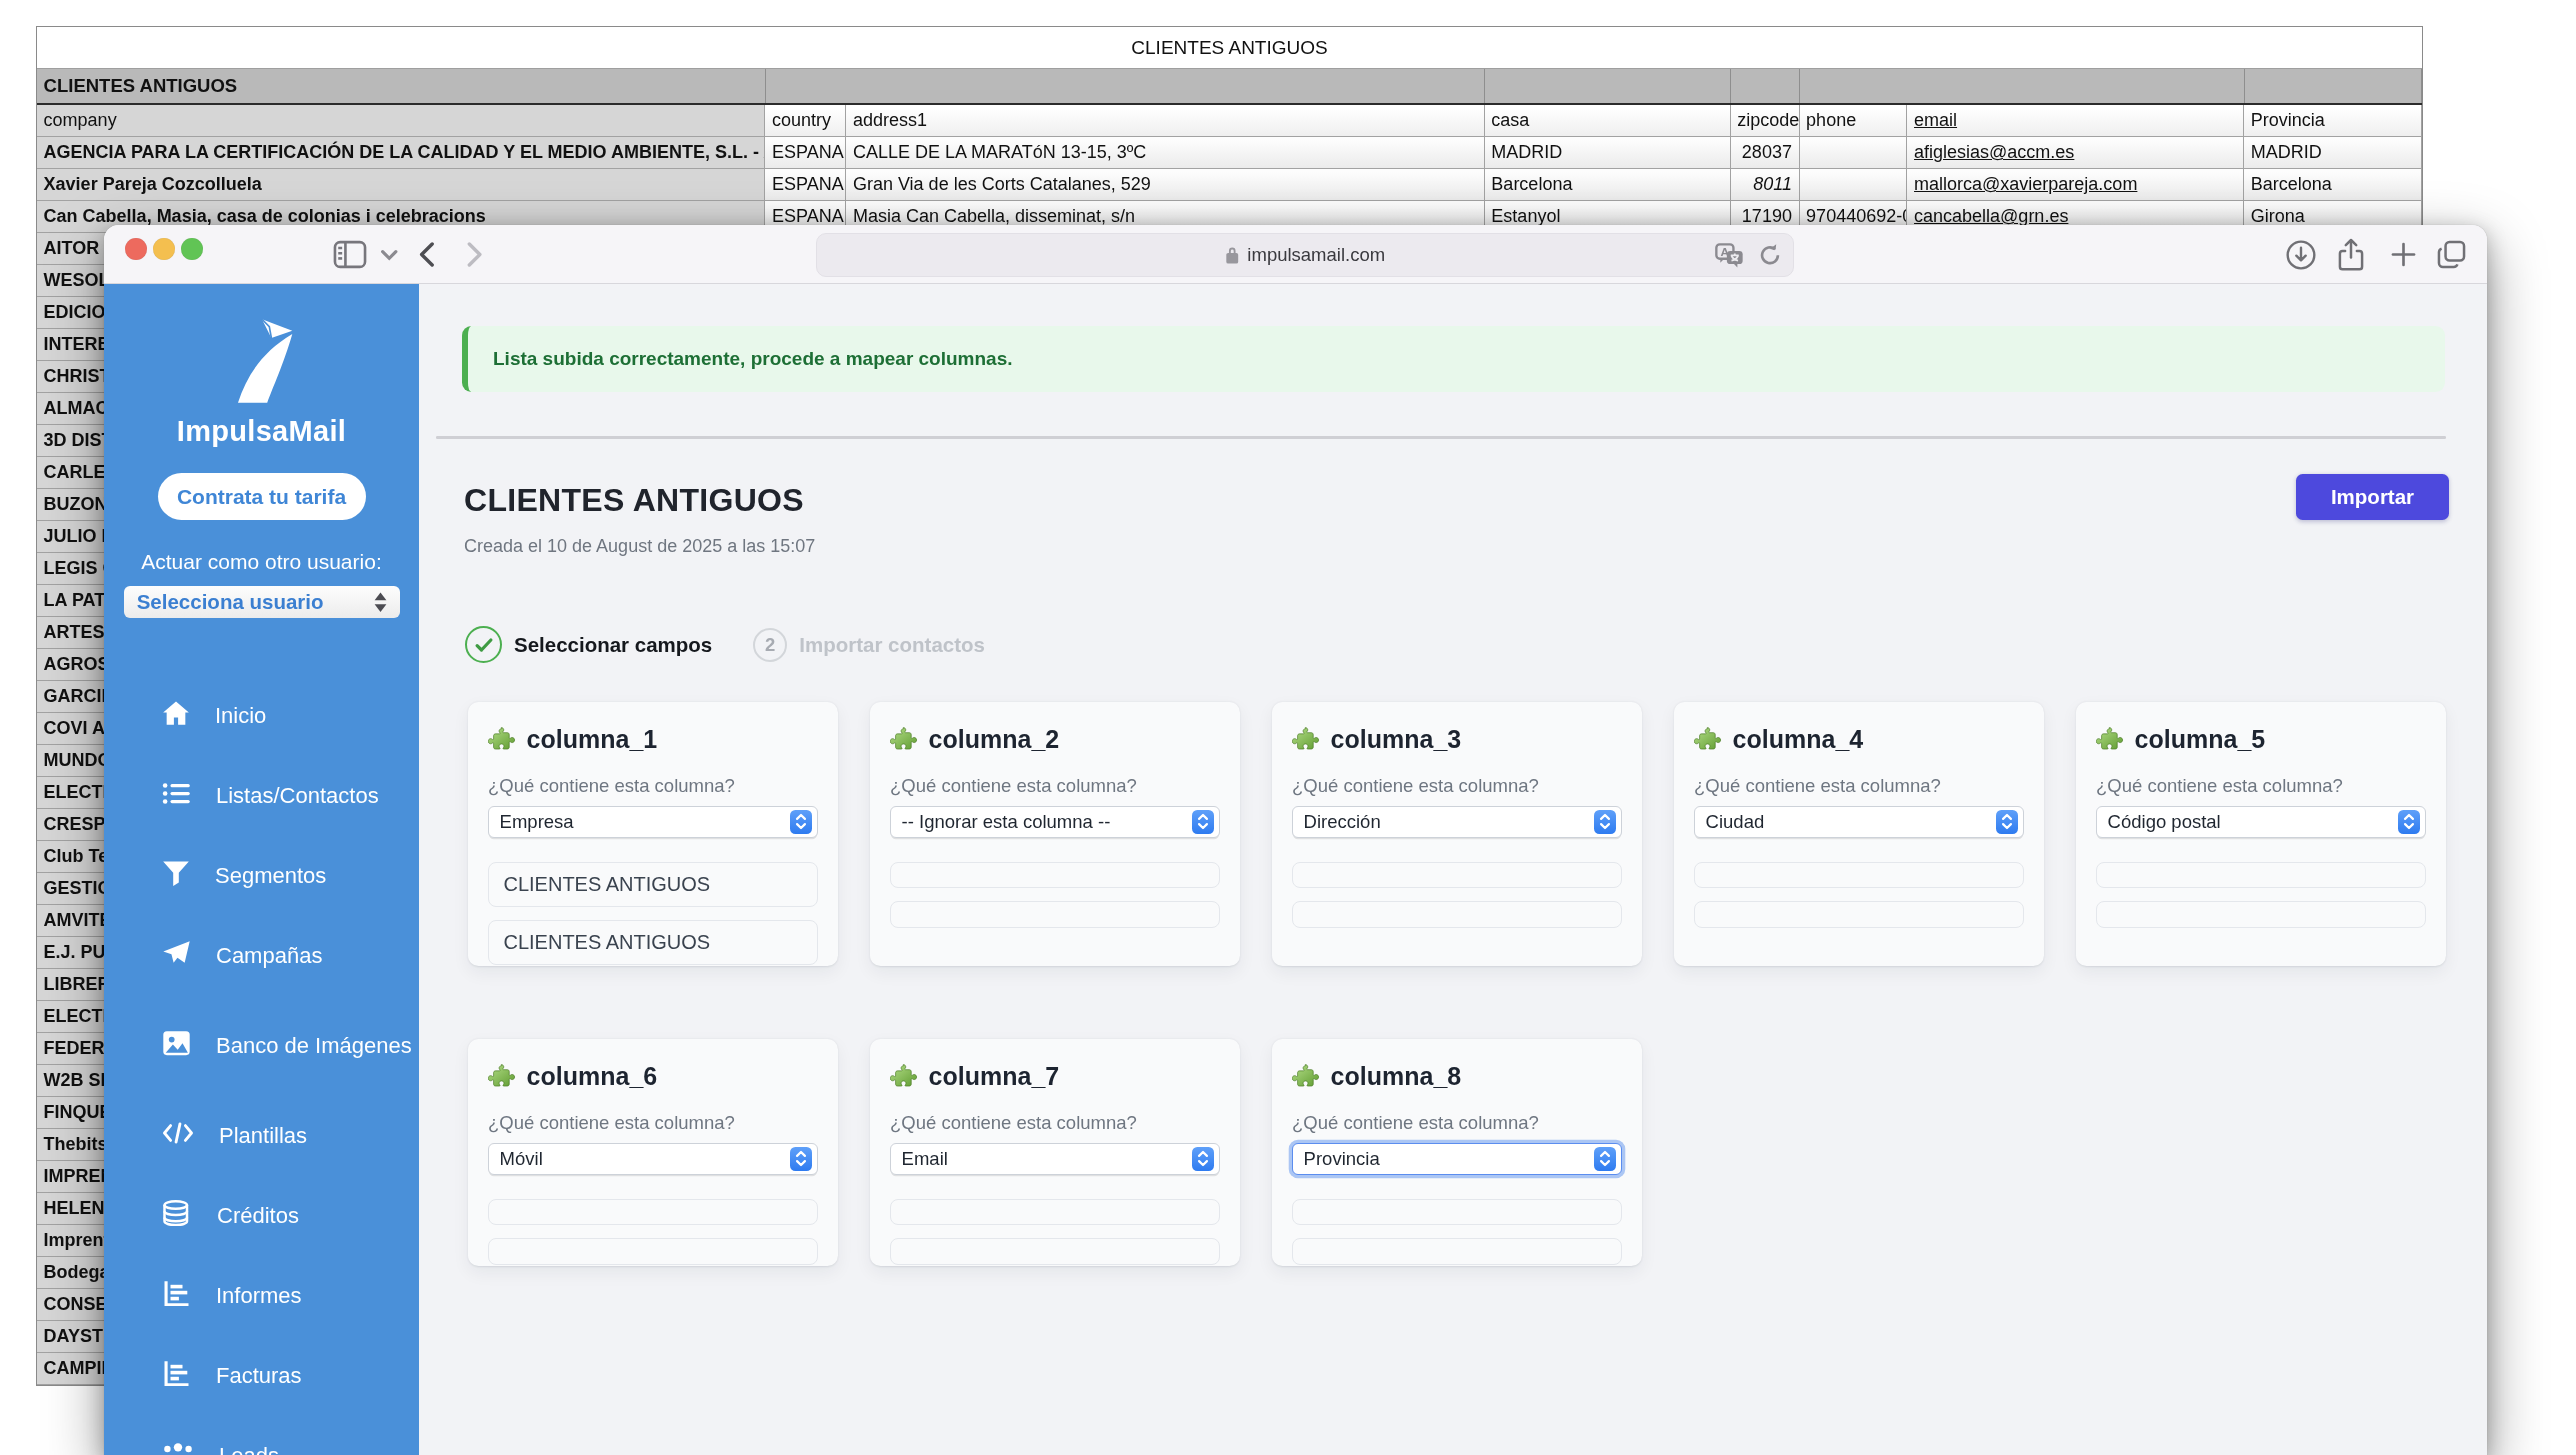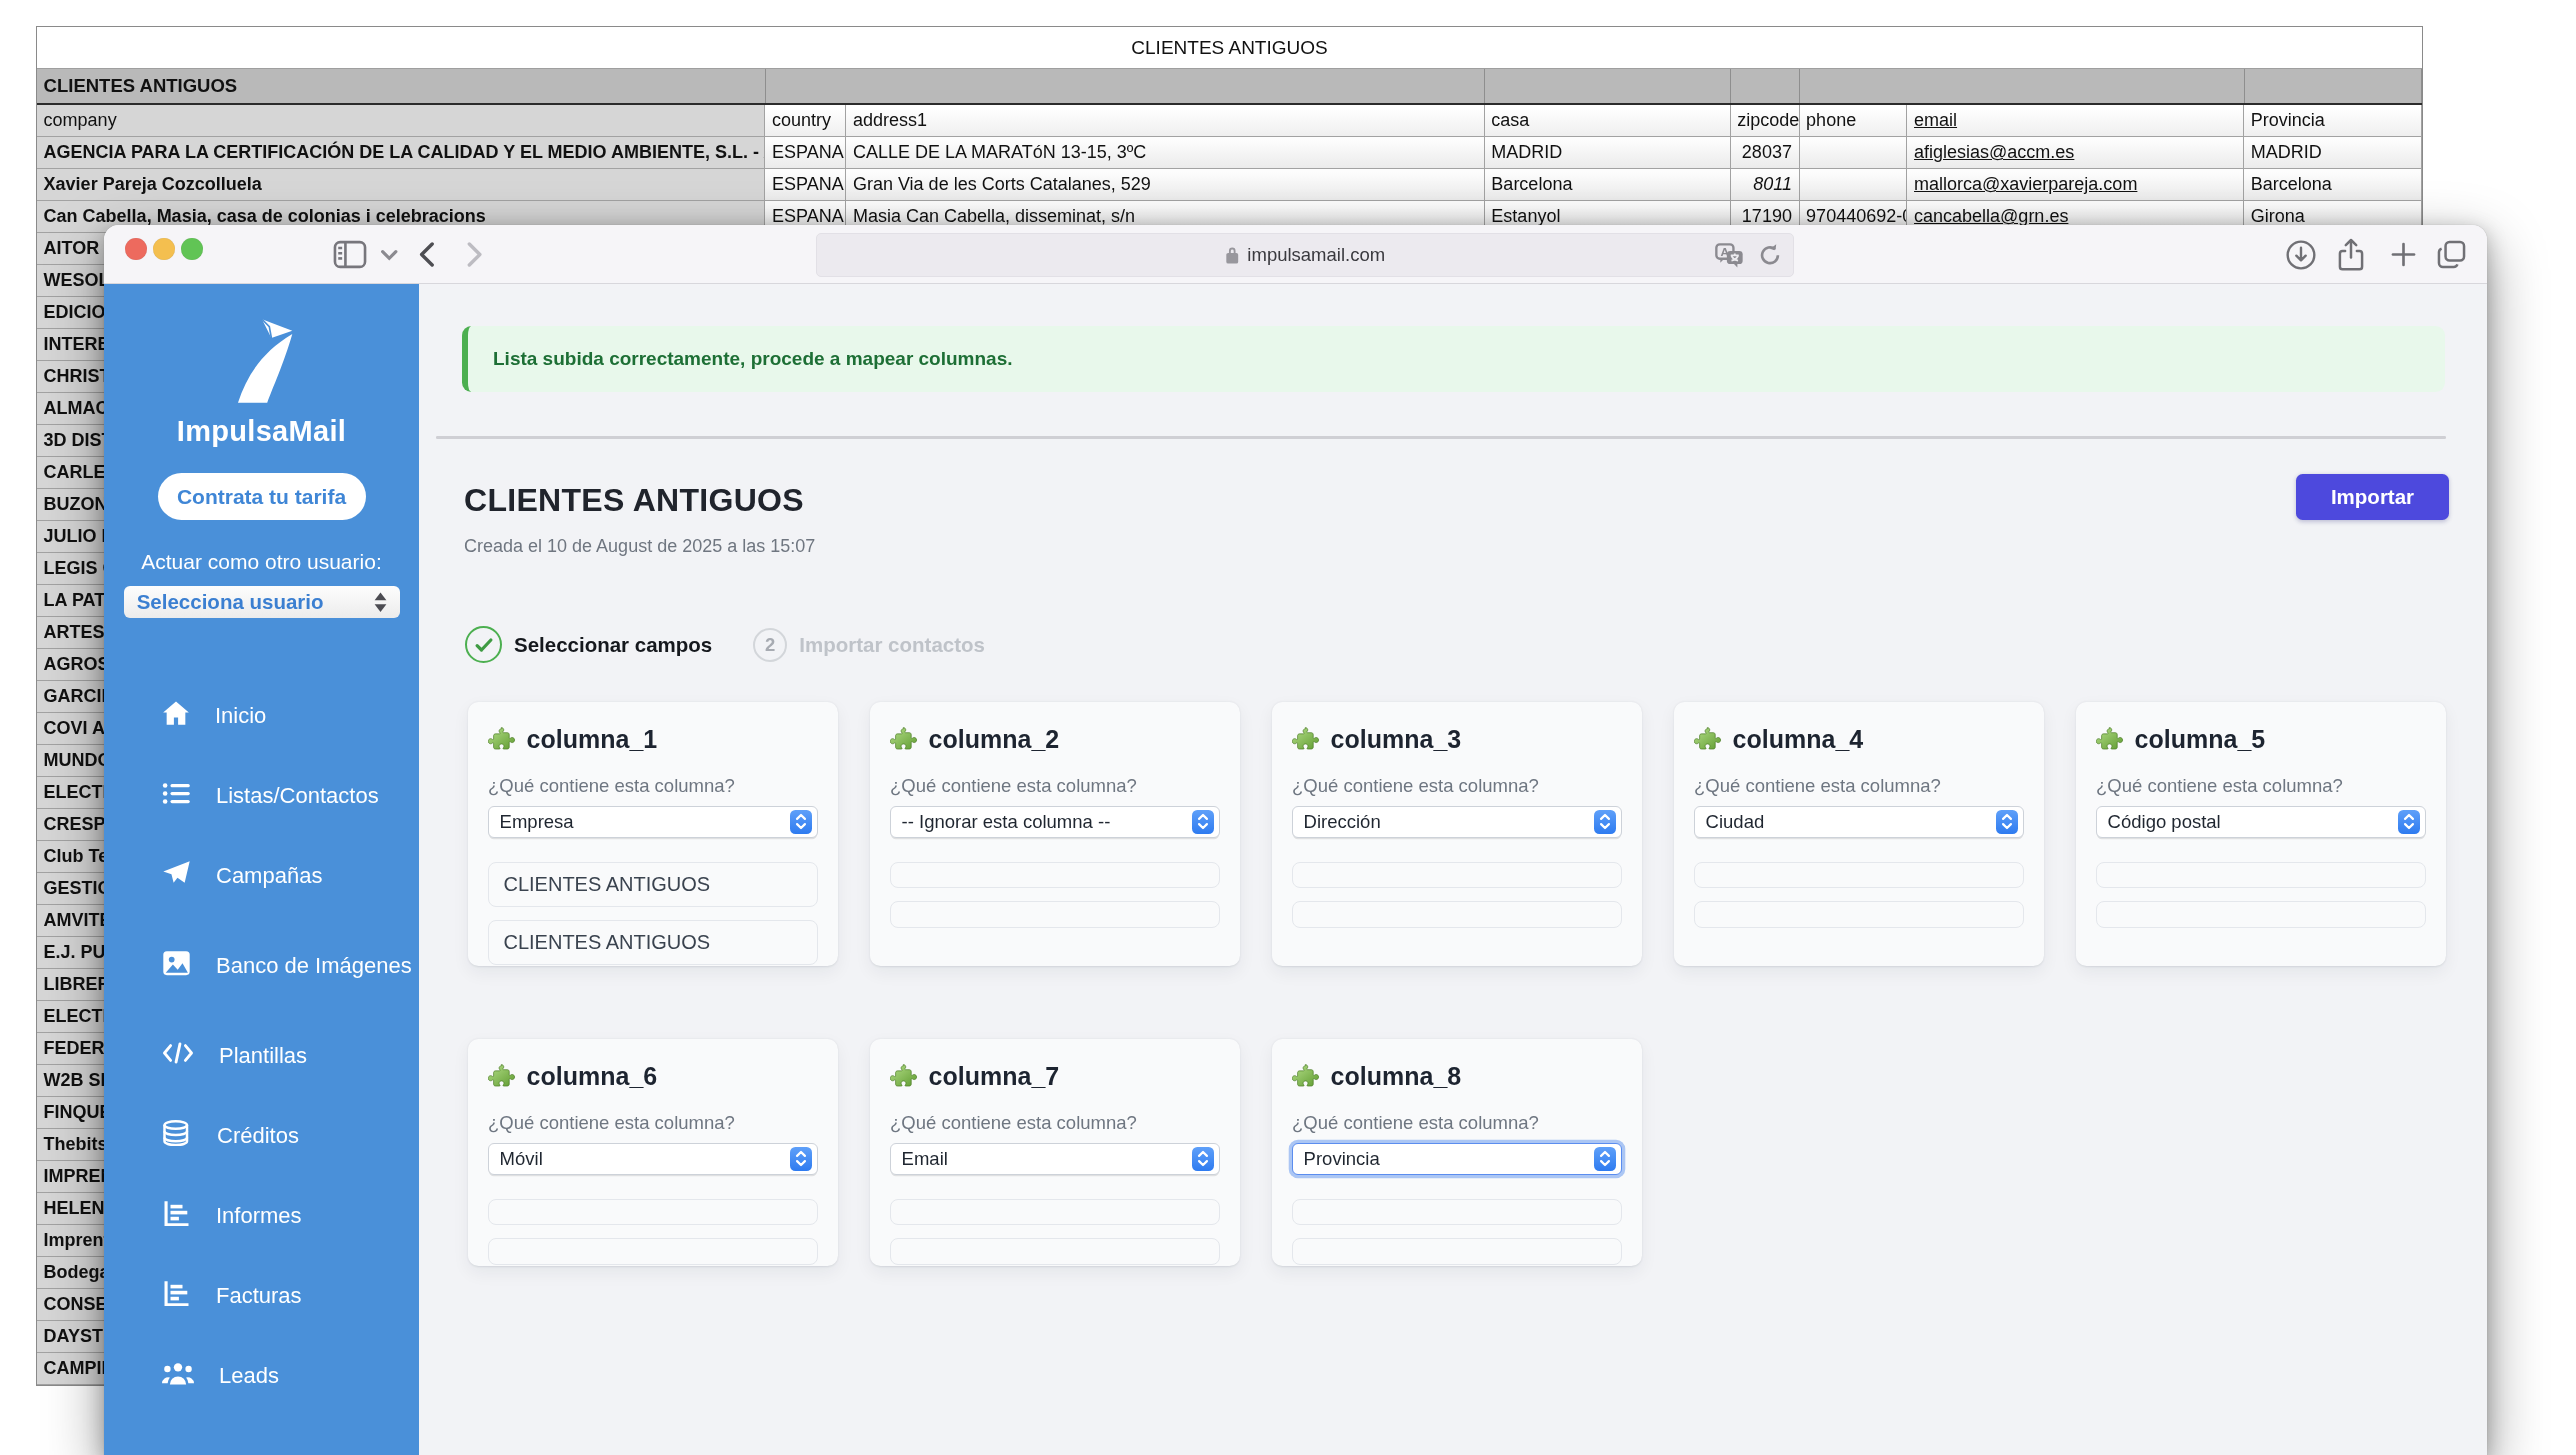--- a/index.html
+++ b/index.html
@@ -25,21 +25,21 @@
   
   .window { position:absolute; left:104px; top:225px; width:2383px; height:1231px;
     border-radius:14.5px 14.5px 0 0; background:#f2f3f6; overflow:hidden;
     box-shadow:0 0 0.7px rgba(0,0,0,.45), 0 20px 59px rgba(0,0,0,.40), 0 5.3px 20px rgba(0,0,0,.25); }
   .chrome { position:absolute; left:0; top:0; width:100%; height:59px; background:#f6f5f8;
     border-bottom:0.7px solid #d8d7dc; }
   .traffic { position:absolute; top:13.2px; width:22px; height:22px; border-radius:50%;
     box-shadow:inset 0 0 0.7px rgba(0,0,0,.25); }
   .chrome svg { display:block; }
   .chrome-btn { position:absolute; top:0; height:59px; display:flex; align-items:center; justify-content:center; }
-  .urlbar { position:absolute; left:712px; top:8px; width:978px; height:44px; border-radius:5px;
+  .urlbar { position:absolute; left:712px; top:8px; width:978px; height:44px; border-radius:10px;
     background:#eceaef; border:0.7px solid #e2e0e6; display:flex; align-items:center; justify-content:center;
     gap:8px; font-size:18.5px; color:#3a3a3f; }
   .urlbar-right { position:absolute; right:10.6px; top:0; height:42px; display:flex; align-items:center; gap:14.5px; }
 
   
   .sidebar { position:absolute; left:0; top:59px; width:315px; bottom:0; background:#4a90d9; color:#fff;
     text-align:center; overflow:hidden; }
   .logo-box { margin:29px auto 0; width:106px; height:94px; }
   .brand { margin-top:8px; font-size:29px; font-weight:bold; letter-spacing:0.3px; }
   .cta { display:inline-block; margin-top:25px; width:208px; height:47px; line-height:47px; background:#fff;
@@ -647,20 +647,26 @@
                 <circle cx="2.6" cy="10" r="1.9"></circle>
                 <circle cx="2.6" cy="16.6" r="1.9"></circle>
                 <rect x="7" y="2.1" width="16" height="2.7" rx="1.3"></rect>
                 <rect x="7" y="8.7" width="16" height="2.7" rx="1.3"></rect>
                 <rect x="7" y="15.3" width="16" height="2.7" rx="1.3"></rect>
               </g>
             </svg></span>
           <span class="lbl">Listas/Contactos</span>
         </div>
         <div class="nav-item">
+          <span><svg width="28" height="26.4" viewBox="0 0 24 22">
+              <path d="M1 1h22l-8.6 9.6V19l-4.8 3v-11.4z" fill="#fff"></path>
+            </svg></span>
+          <span class="lbl">Segmentos</span>
+        </div>
+        <div class="nav-item">
           <span><svg width="29" height="26.4" viewBox="0 0 24 22">
               <path d="M23 1 1 9.6l6.8 2.2L9.6 19l3.2-4.2 6 4.2z" fill="#fff"></path>
             </svg></span>
           <span class="lbl">Campañas</span>
         </div>
         <div class="nav-item two-line">
           <span><svg width="29" height="26.4" viewBox="0 0 24 22">
               <rect x="1" y="1" width="22" height="20" rx="3" fill="#fff"></rect>
               <circle cx="8" cy="8" r="2.4" fill="#4a90d9"></circle>
               <path d="M3 19l6-7 4 4.4L17 11l4.5 8z" fill="#4a90d9"></path>

